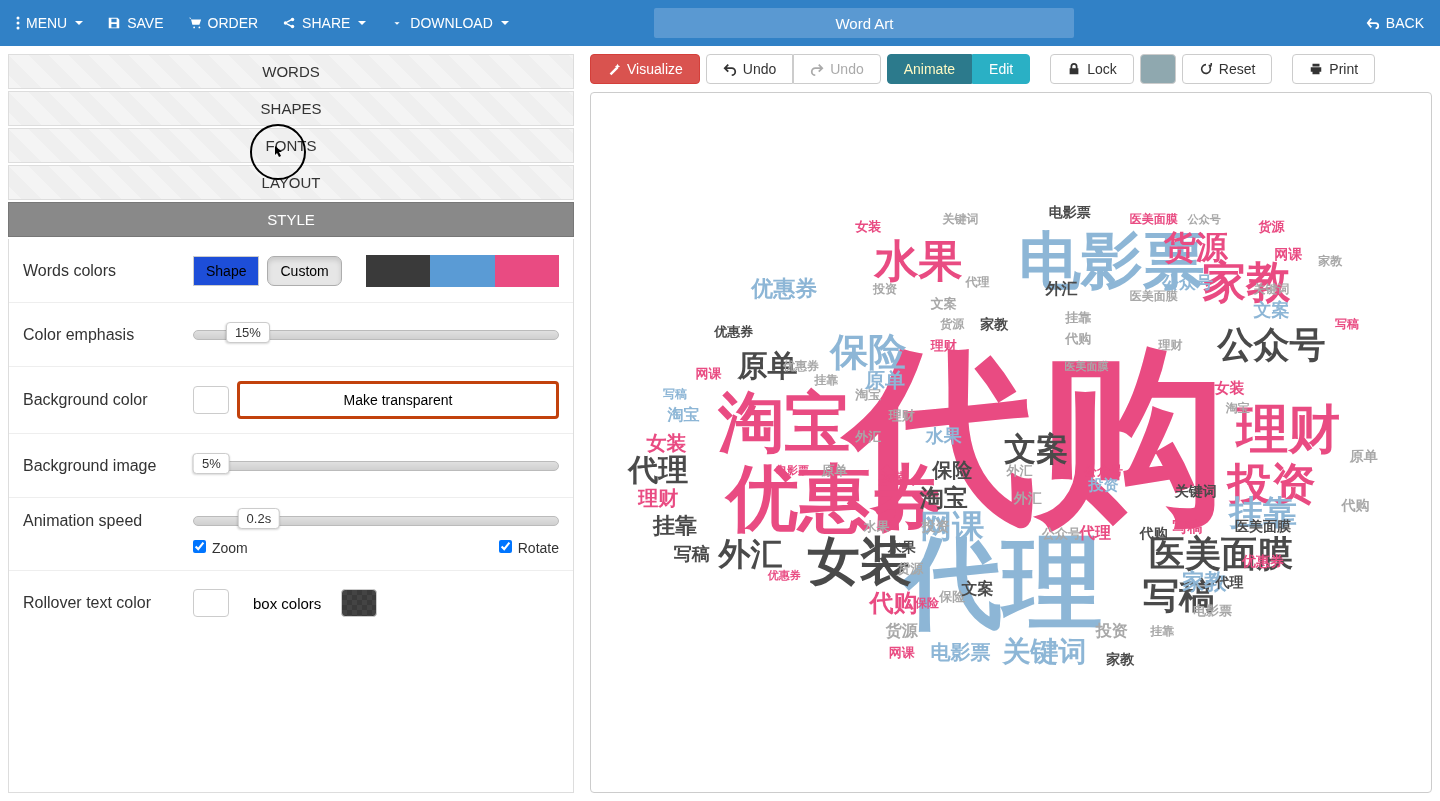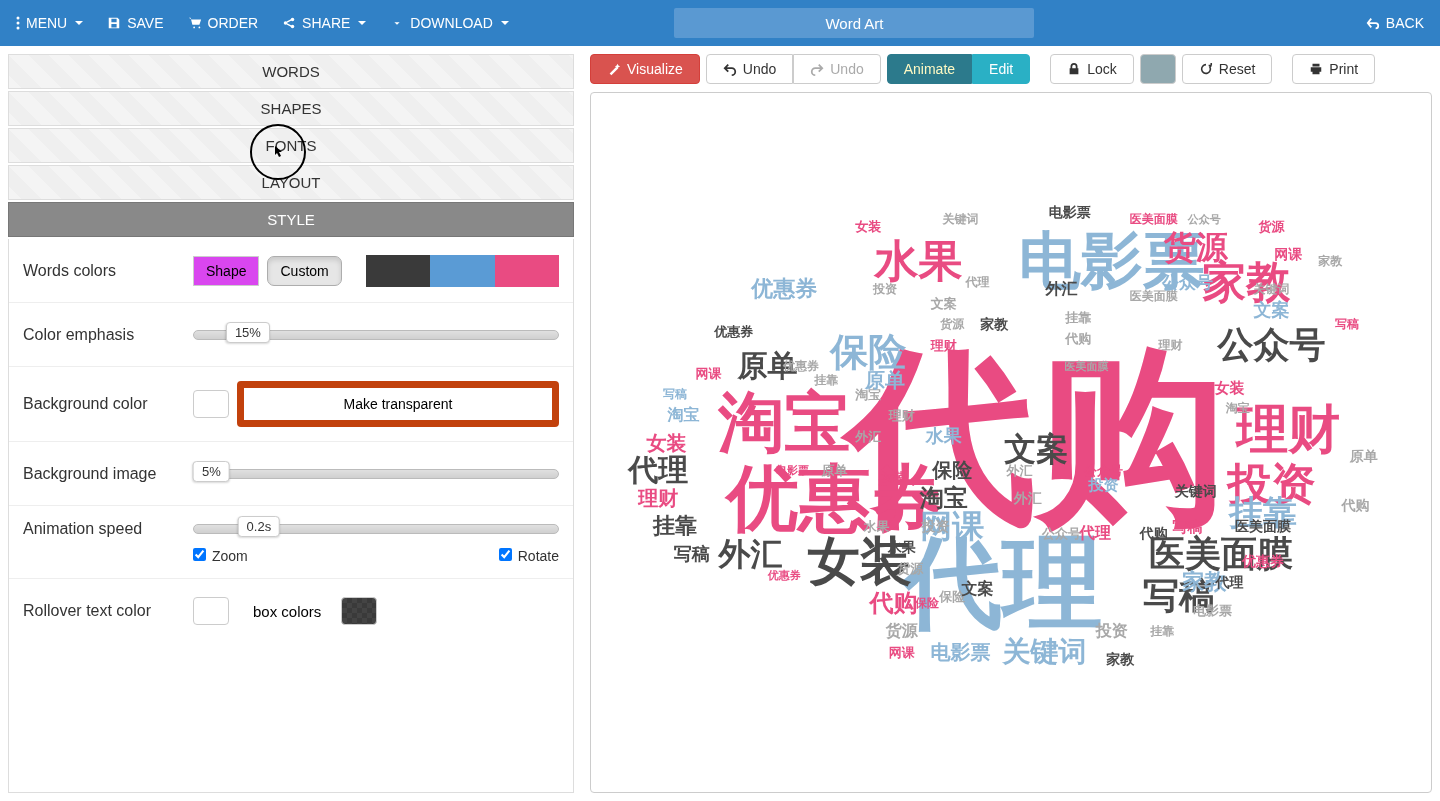--- a/index.html
+++ b/index.html
@@ -1,41 +1,41 @@
 <!DOCTYPE html>
 <html><head>
 <meta charset="utf-8">
 <style>
 * { margin: 0; padding: 0; box-sizing: border-box; font-family: -apple-system, BlinkMacSystemFont, "Segoe UI", Helvetica, Arial, sans-serif; }
 body { background: #fff; width: 1440px; height: 801px; overflow: hidden; }
 .topbar { background: #3181c6; height: 46px; display: flex; align-items: center; color: #fff; padding: 0 16px; }
 .topbar-left { display: flex; gap: 24px; align-items: center; }
 .topbar-btn { display: flex; align-items: center; gap: 6px; color: #fff; font-size: 14px; cursor: pointer; }
 .caret { width: 0; height: 0; border-left: 4px solid transparent; border-right: 4px solid transparent; border-top: 4px solid #fff; margin-left: 2px; }
-.title-input { margin-left: auto; margin-right: auto; width: 360px; height: 30px; background: #5a99d2; border: none; color: #fff; text-align: center; font-size: 15px; border-radius: 2px; }
+.title-input { margin-left: auto; margin-right: auto; width: 420px; height: 30px; background: #5a99d2; border: none; color: #fff; text-align: center; font-size: 15px; border-radius: 2px; }
 .back-btn { display: flex; align-items: center; gap: 6px; font-size: 14px; cursor: pointer; }
 .main { display: flex; height: calc(100% - 46px); }
 .left { width: 582px; padding: 8px; display: flex; flex-direction: column; position: relative; }
 .accordion { background-image: linear-gradient(45deg,#f4f4f4 25%,#efefef 25%,#efefef 50%,#f4f4f4 50%,#f4f4f4 75%,#efefef 75%); background-size: 40px 40px; border: 1px solid #ddd; text-align: center; padding: 8px 0; font-size: 15px; color: #333; cursor: pointer; margin-bottom: 2px; }
 .accordion.active { background: #898989; color: #fff; border: 1px solid #777; }
 .style-panel { border: 1px solid #ddd; border-top: none; flex: 1; background: #fff; }
 .row { display: flex; align-items: center; padding: 14px 14px; border-bottom: 1px solid #eee; min-height: 64px; }
 .row:last-child { border-bottom: none; }
 .row-label { width: 170px; font-size: 16px; color: #333; }
 .row-body { flex: 1; display: flex; align-items: center; gap: 8px; }
-.toggle-btn { border: 1px solid #ccc; padding: 6px 12px; font-size: 14px; background: #d946ef; cursor: pointer; }
+.toggle-btn { border: 1px solid #ccc; padding: 6px 12px; font-size: 14px; background: #1d4ed8; cursor: pointer; }
 .toggle-btn.active { background: #e6e6e6; border-color: #adadad; box-shadow: inset 0 3px 5px rgba(0,0,0,.125); border-radius: 7px; }
 .palette { display: flex; height: 32px; flex: 1; }
 .swatch { flex: 1; }
 .slider-wrap { position: relative; flex: 1; height: 18px; display:flex; align-items:center; }
 .slider-track { width: 100%; height: 10px; background: linear-gradient(#e0e0e0,#d0d0d0); border: 1px solid #bbb; border-radius: 5px; }
 .slider-handle { position: absolute; top: -4px; background: #fff; border: 1px solid #ccc; border-radius: 4px; padding: 2px 8px; font-size: 13px; color: #333; box-shadow: 0 1px 2px rgba(0,0,0,.15); transform: translateX(-50%); }
 .color-box { width: 36px; height: 28px; border: 1px solid #ccc; background: #fff; border-radius: 4px; cursor: pointer; }
 .color-box.dark { background-color: #3a3a3a; background-image: repeating-conic-gradient(#3a3a3a 0% 25%, #444 0% 50%); background-size: 10px 10px; }
-.btn-outline { border: 7px solid #c2410c; background: #fff; padding: 8px 1px; font-size: 14px; flex: 1; border-radius: 4px; cursor: pointer; }
+.btn-outline { border: 3px solid #c2410c; background: #fff; padding: 8px 1px; font-size: 14px; flex: 1; border-radius: 4px; cursor: pointer; }
 .chk { display: flex; align-items: flex-start; gap: 6px; font-size: 14px; color: #333; }
 .sub-row { display: flex; width: 100%; justify-content: space-between; padding-top: 10px; }
 .right { flex: 1; padding: 8px; display: flex; flex-direction: column; gap: 8px; }
 .toolbar { display: flex; align-items: center; gap: 6px; }
 .tbtn { border: 1px solid #ccc; background: #fff; padding: 6px 16px; font-size: 14px; border-radius: 4px; display: flex; align-items: center; gap: 6px; cursor: pointer; color: #333; }
 .tbtn.red { background: #d9534f; color: #fff; border-color: #d43f3a; }
 .tbtn.teal { background: #2c7a8c; color: #fef9c3; border-color: #2c7a8c; }
 .tbtn.cyan { background: #2ab0c5; color: #fff; border-color: #2ab0c5; }
 .tbtn.disabled { color: #aaa; cursor: not-allowed; }
 .bgcolor-swatch { background: #8fa8af; width: 36px; height: 30px; border: 1px solid #ccc; border-radius: 4px; cursor: pointer; }

